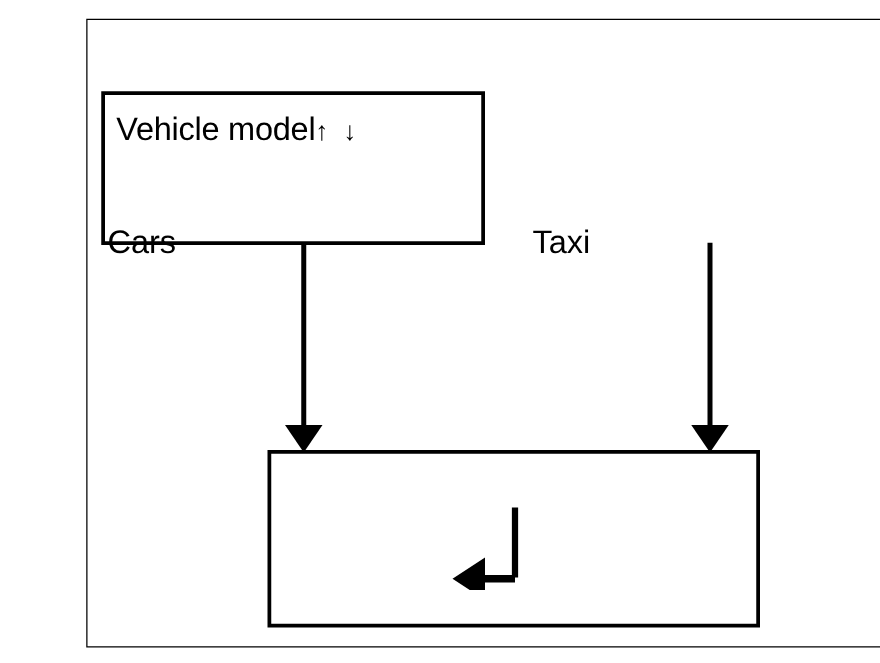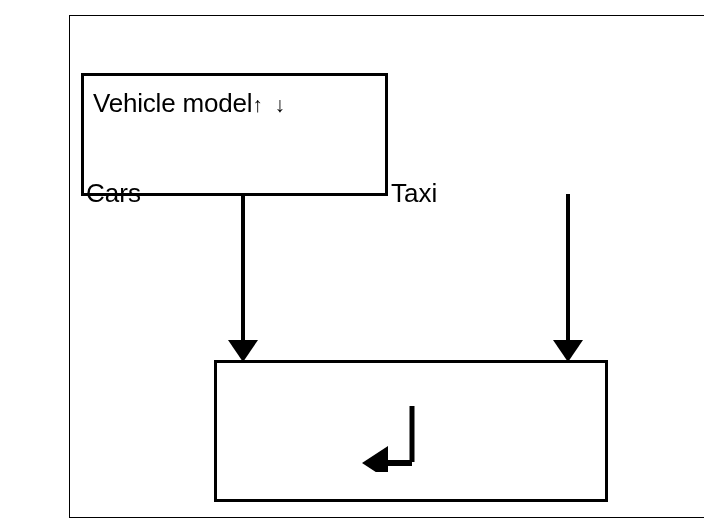--- a/index.html
+++ b/index.html
@@ -79,21 +79,21 @@
     white-space: nowrap;
     background: transparent;
     z-index: 4;
     text-align: right;
   }
   #label-cars {
     left: 40px;
     top: 180px;
   }
   #label-taxi {
-    left: 345px;
+    left: 380px;
     top: 180px;
   }
   
   .connector {
     position: absolute;
     z-index: 2;
   }
   #connector-cars {
     left: 181px;
     top: 194px;

